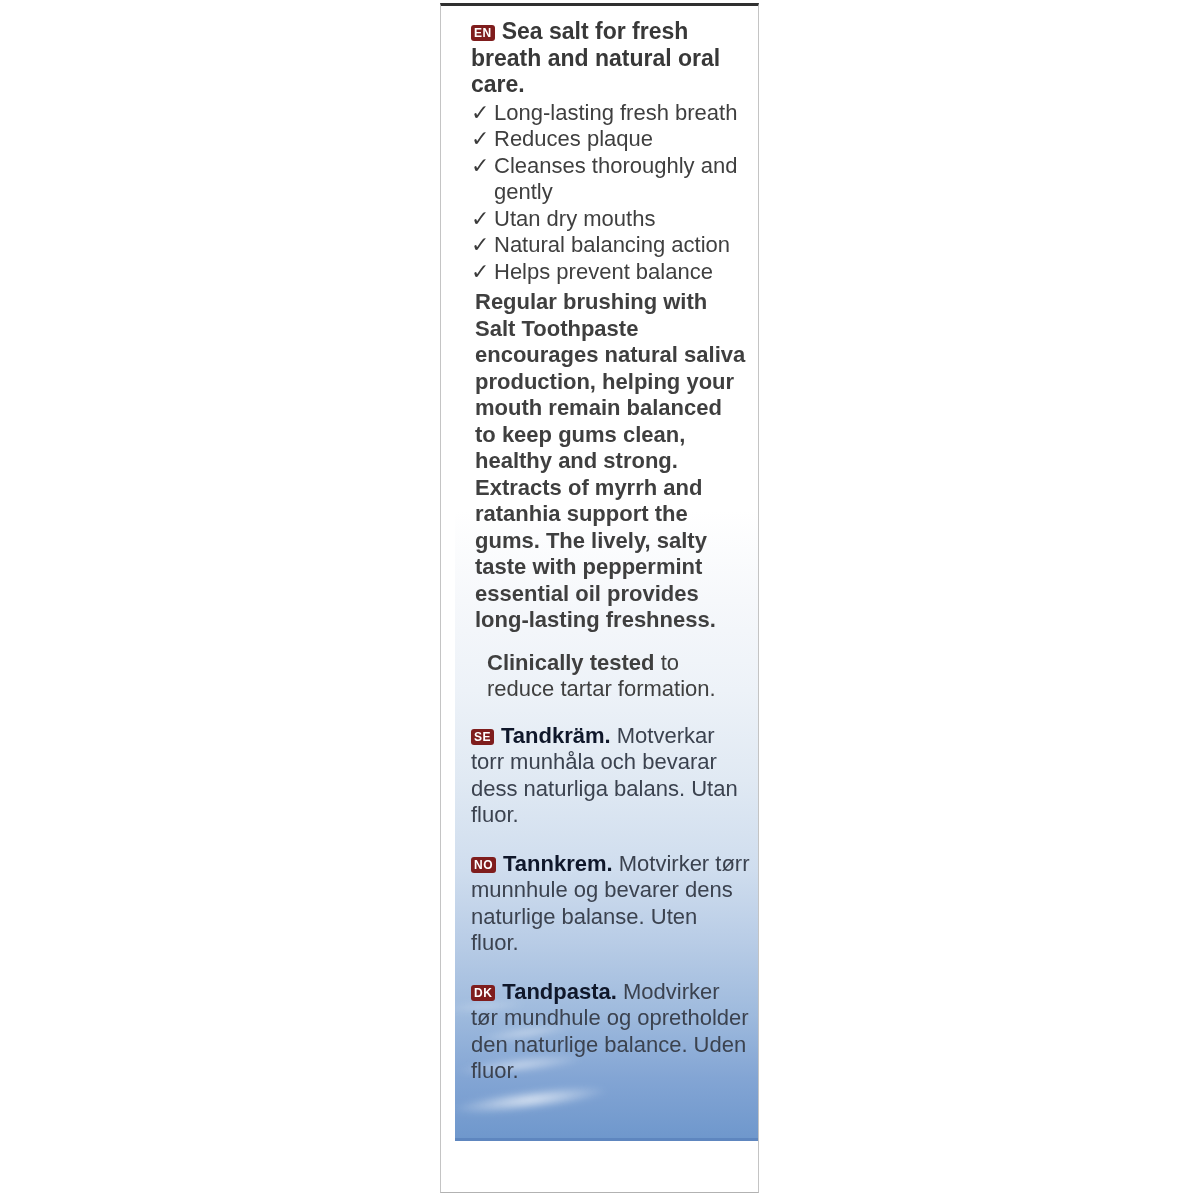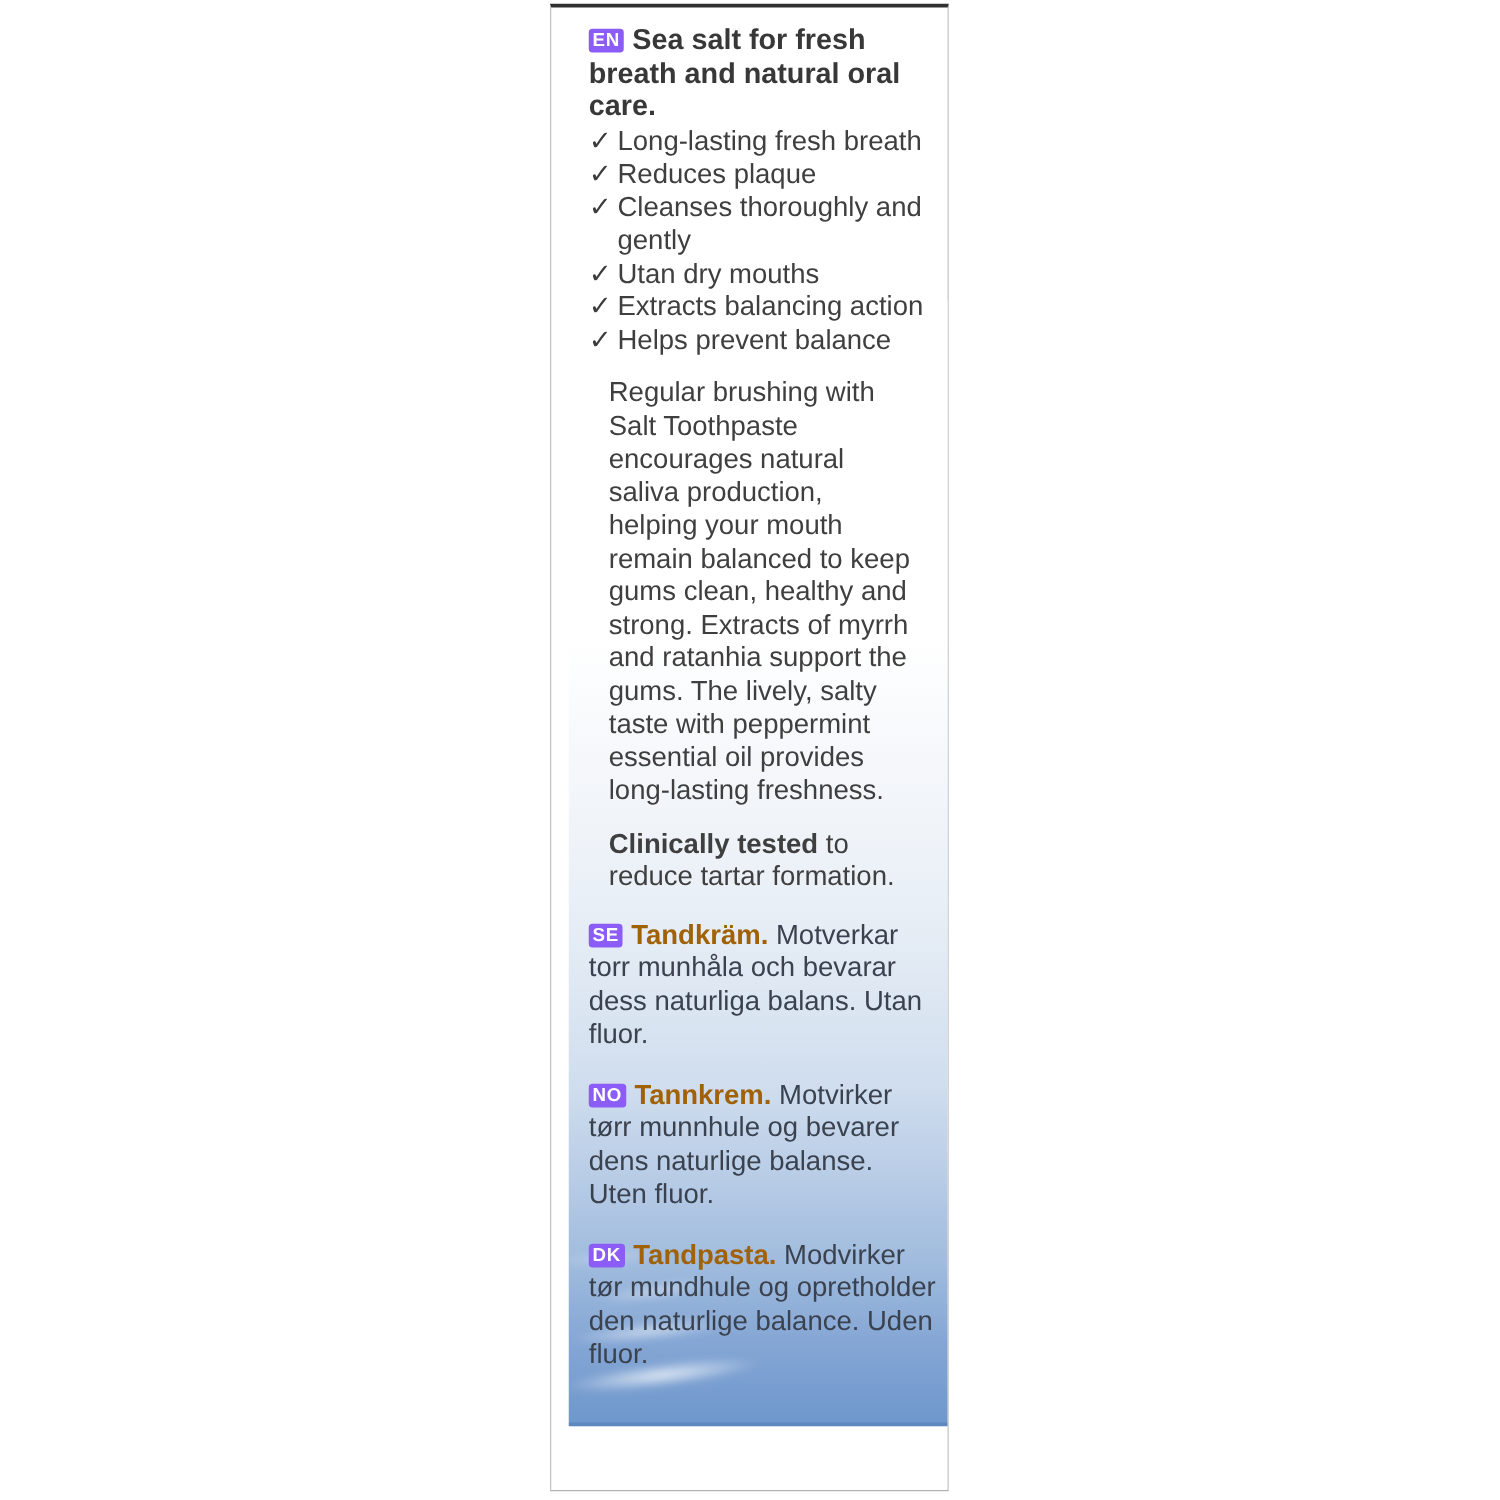--- a/index.html
+++ b/index.html
@@ -65,24 +65,24 @@
     left: 30px; top: 12px;
     width: 280px;
     font-size: 22px;
     line-height: 26.5px;
     color: #3f3f3f;
     z-index: 2;
   }
 
   .badge {
     display: inline-block;
-    background: #8b5cf6;
+    background: #7f1d1d;
     color: #ffffff;
     font-weight: 700;
-    font-size: 15px;
+    font-size: 12px;
     line-height: 1;
     padding: 2px 3px 2px;
     border-radius: 3px;
     letter-spacing: 0.5px;
     position: relative;
     top: -2px;
     margin-right: 7px;
   }
 
   .lead {
@@ -90,26 +90,26 @@
     font-size: 23px;
     font-weight: 700;
     color: #383838;
     line-height: 26.5px;
   }
 
   ul.benefits { list-style: none; margin: 2px 0 0 0; padding: 0; }
   ul.benefits li { display: flex; }
   .check { flex: 0 0 23px; width: 23px; color: #3c3c3c; }
 
-  p.desc { margin: 16px; }
+  p.desc { margin: 4px; font-weight: bold; }
   p.clinical { margin: 16px; }
   .b { font-weight: 700; }
 
   .lang-section { margin-top: 20px; color: #3b424f; }
-  .lang-section .b { color: #a16207; }
+  .lang-section .b { color: #0f172a; }
 </style>
 </head>
 <body>
 
 <div class="stage">
   <div class="panel">
 
     <div class="sky">
       <div class="cloud c1"></div>
       <div class="cloud c2"></div>
@@ -133,21 +133,21 @@
         <li>
           <span class="check">✓</span>
           <span>Cleanses thoroughly and gently</span>
         </li>
         <li>
           <span class="check">✓</span>
           <span>Utan dry mouths</span>
         </li>
         <li>
           <span class="check">✓</span>
-          <span>Extracts balancing action</span>
+          <span>Natural balancing action</span>
         </li>
         <li>
           <span class="check">✓</span>
           <span>Helps prevent balance</span>
         </li>
       </ul>
 
       <p class="desc">Regular brushing with Salt Toothpaste encourages natural saliva production, helping your mouth remain balanced to keep gums clean, healthy and strong. Extracts of myrrh and ratanhia support the gums. The lively, salty taste with peppermint essential oil provides long-lasting freshness.</p>
 
       <p class="clinical"><span class="b">Clinically tested</span><span> to reduce tartar formation.</span></p>

